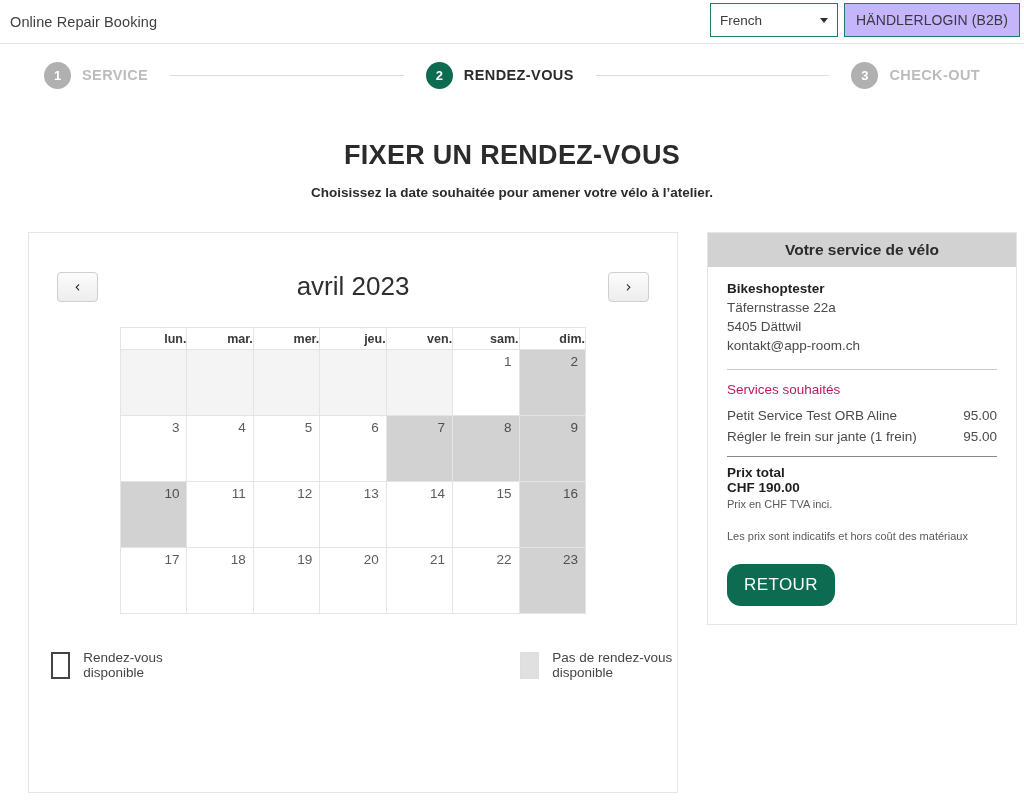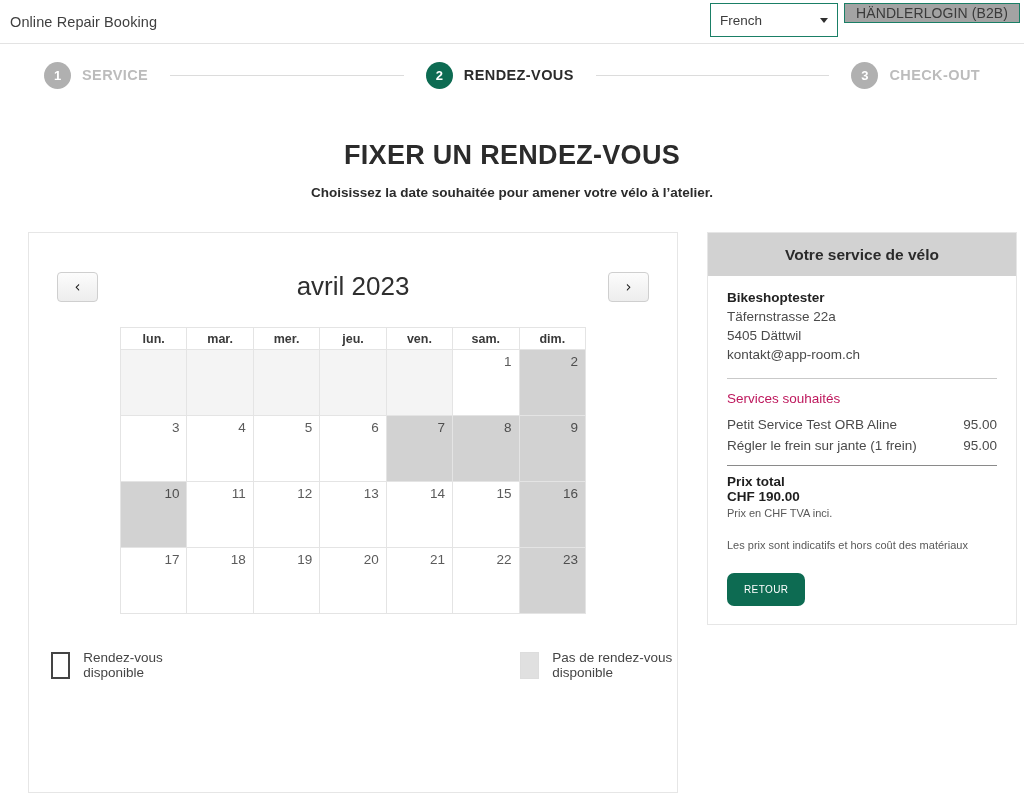--- a/index.html
+++ b/index.html
@@ -37,25 +37,25 @@
     font-size: 13.5px; color: #3c3c3c;
     cursor: pointer;
   }
   .caret {
     width: 0; height: 0;
     border-left: 4.5px solid transparent;
     border-right: 4.5px solid transparent;
     border-top: 5.5px solid #2f2f2f;
   }
   .dealer-btn {
-    height: 20px;
+    height: 34px;
     margin-left: 6px;
     padding: 0 11px;
     border: 1px solid #1a7f66;
-    background: #a3a3a3;
+    background: #c4b5fd;
     color: #3a3a3a;
     font-size: 14px;
     letter-spacing: .1px;
     display: flex; align-items: center;
     cursor: pointer;
   }
 
   
   .stepper {
     height: 62px;
@@ -136,20 +136,21 @@
     margin: 25px auto 0 auto;
     width: 466px;
     table-layout: fixed;
   }
   table.cal th {
     border: 1px solid #e4e4e4;
     height: 22px;
     font-size: 12.5px; font-weight: bold;
     color: #3a3a3a;
     background: #ffffff;
+    text-align: right;
   }
   table.cal td {
     border: 1px solid #e4e4e4;
     height: 66px;
     vertical-align: top;
     text-align: right;
     padding: 4px 7px 0 0;
     font-size: 13.5px;
     color: #5b5b5b;
     background: #ffffff;
@@ -181,21 +182,21 @@
 
   
   .side-card {
     width: 310px;
     margin-left: 29px;
     border: 1px solid #e6e6e6;
     background: #ffffff;
   }
   .side-head {
     background: #d2d2d2;
-    height: 43px;
+    height: 34px;
     display: flex; align-items: center; justify-content: center;
     font-size: 15.5px; font-weight: bold; color: #2b2b2b;
   }
   .side-body { padding: 14px 19px 18px 19px; }
   .shop-name { font-size: 13.5px; font-weight: bold; color: #222222; margin-bottom: 2px; }
   .shop-line { font-size: 13.5px; color: #4a4a4a; line-height: 19px; }
   .hr { border-top: 1px solid #c9c9c9; margin: 14px 0 12px 0; }
   .sec-title { font-size: 13.5px; font-weight: normal; color: #be185d; margin-bottom: 8px; }
   .svc-row {
     display: flex; justify-content: space-between;
@@ -207,24 +208,24 @@
     display: flex; justify-content: space-between;
     font-size: 13.5px; font-weight: bold; color: #1e1e1e; flex-direction: column;
   }
   .vat { font-size: 11px; color: #595959; margin-top: 3px; }
   .disclaimer { font-size: 11px; color: #595959; margin-top: 20px; }
   .back-btn {
     margin-top: 22px;
     display: inline-block;
     background: #0d6b52;
     color: #ffffff;
-    font-size: 10px;
+    font-size: 17px;
     letter-spacing: .4px;
     padding: 11px 17px;
-    border: none; border-radius: 7px;
+    border: none; border-radius: 14px;
     cursor: pointer;
     font-family: "Liberation Sans", sans-serif;
   }
 </style>
 </head>
 <body>
 
 <div class="topbar">
   <div class="brand">Online Repair Booking</div>
   <div class="topbar-right">

